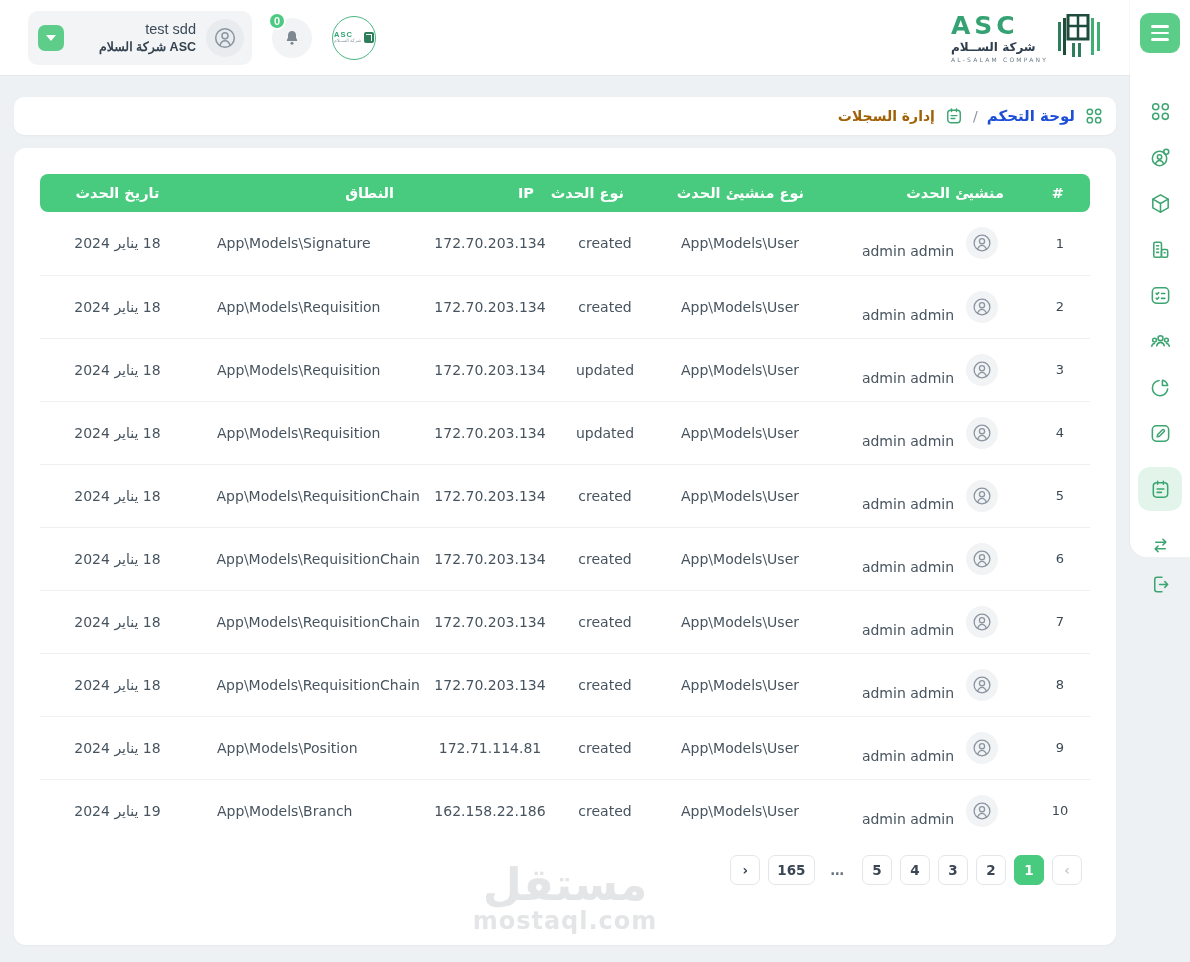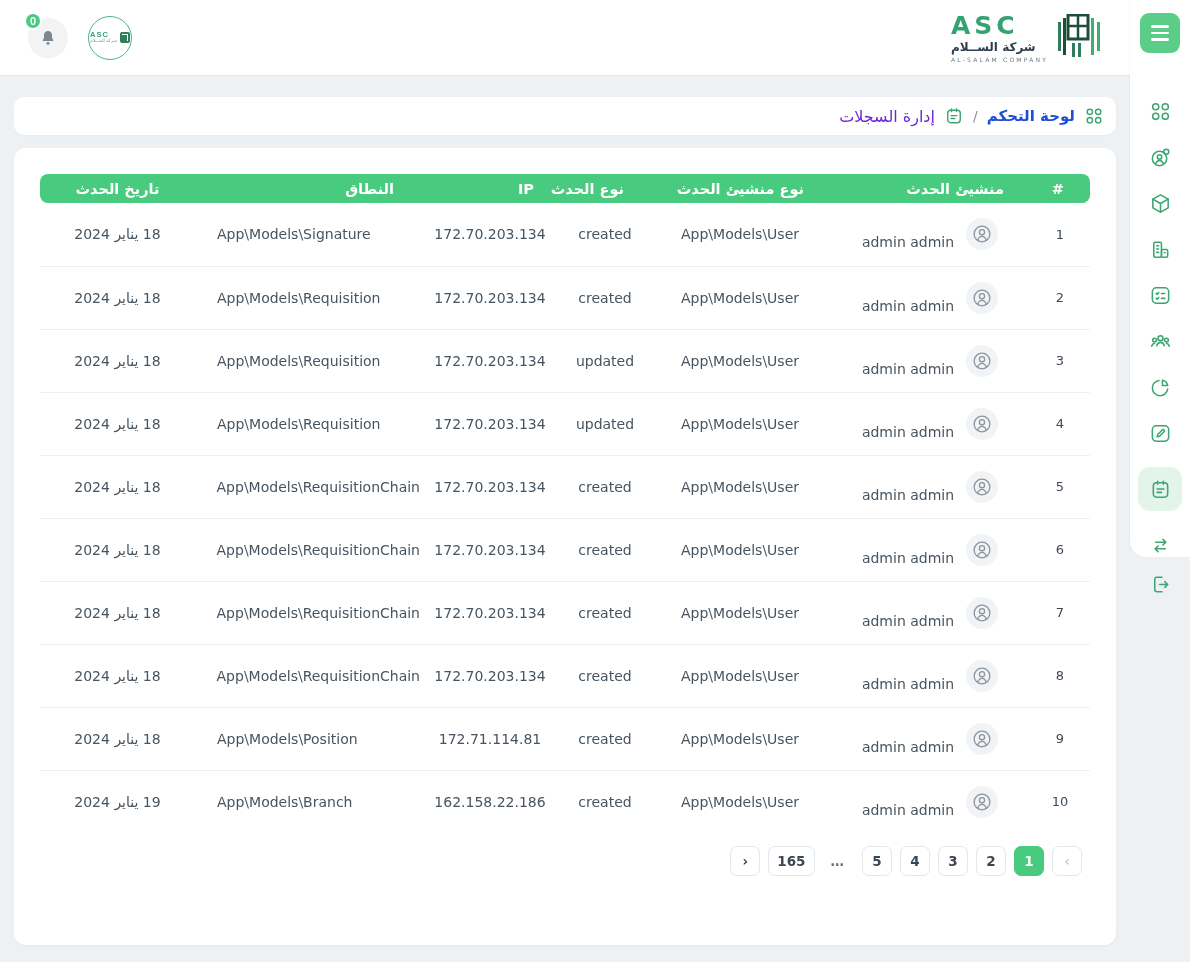--- a/index.html
+++ b/index.html
@@ -78,31 +78,31 @@
 
   
   .breadcrumb-card {
     position:absolute; top:97px; right:74px; left:14px; height:38px; background:#fff;
     border-radius:10px; display:flex; align-items:center; gap:9px; padding:0 12px;
     box-shadow:0 1px 2px rgba(25,39,52,.04);
   }
   .breadcrumb-card svg { width:20px; height:20px; stroke:#3da571; fill:none; stroke-width:1.7; stroke-linecap:round; stroke-linejoin:round; }
   .bc-dashboard { font-size:15px; font-weight:700; color:#1d4ed8; cursor:pointer; }
   .bc-sep { color:#8a94a0; font-size:14px; }
-  .bc-current { font-size:16px; font-weight:400; color:#6d28d9; cursor:pointer; }
+  .bc-current { font-size:14px; font-weight:700; color:#a16207; cursor:pointer; }
 
   
   .table-card {
     position:absolute; top:148px; right:74px; left:14px; bottom:17px; background:#fff;
     border-radius:12px; padding:26px 26px 0; box-shadow:0 1px 2px rgba(25,39,52,.04);
   }
   table { width:100%; border-collapse:collapse; table-layout:fixed; }
   thead th {
     background:#48ca7f; color:#fff; font-size:14.5px; font-weight:700;
-    height:29px; text-align:right; padding:0 26px 0 4px; white-space:nowrap;
+    height:38px; text-align:right; padding:0 26px 0 4px; white-space:nowrap;
   }
   thead th:first-child { border-radius:0 8px 8px 0; }
   thead th:last-child  { border-radius:8px 0 0 8px; }
   th.col-date { text-align:center; padding:0 4px; }
   tbody td { height:63px; font-size:14px; color:#47545f; text-align:center; white-space:nowrap; overflow:hidden; }
   tbody tr + tr td { border-top:1px solid #eef1f3; }
   td.c-idx { font-size:13px; color:#3c4a57; }
   td.c-scope { text-align:left; padding-left:0; padding-right:0; }
   td.c-scope span { display:inline-block; margin-left:22px; direction:ltr; }
   .creator-cell { display:flex; align-items:flex-end; justify-content:center; gap:12px; }
@@ -167,20 +167,34 @@
       <button class="bell-wrap">
         <span class="bell-circle">
           <svg viewBox="0 0 24 24">
             <path d="M12 3.5c-3 0-4.8 2.2-4.8 5v3.2l-1.4 2.6c-.3.6.1 1.4.8 1.4h10.8c.7 0 1.1-.8.8-1.4l-1.4-2.6V8.5c0-2.8-1.8-5-4.8-5z"></path>
             <circle cx="12" cy="18.4" r="1.8"></circle>
           </svg>
         </span>
         <span class="badge">0</span>
       </button>
 
+      <button class="user-card">
+        <span class="avatar-circle">
+          <svg viewBox="0 0 24 24">
+            <circle cx="12" cy="12" r="8.6"></circle>
+            <circle cx="12" cy="10" r="2.8"></circle>
+            <path d="M7.2 19c1-3.1 2.9-4.5 4.8-4.5s3.8 1.4 4.8 4.5"></path>
+          </svg>
+        </span>
+        <span class="user-texts">
+          <span class="user-name">test sdd</span>
+          <span class="user-company">شركة السلام ASC</span>
+        </span>
+        <span class="chevron-btn"></span>
+      </button>
     </div>
   </header>
 
   <aside class="rail">
     <div class="rail-panel">
       <button class="hamburger-btn">
           <span></span>
           <span></span>
           <span></span>
         </button>
@@ -530,15 +544,19 @@
   <button class="pg-btn">4</button>
 
   <button class="pg-btn">5</button>
 
   <button class="pg-btn pg-ellipsis">…</button>
 
   <button class="pg-btn">165</button>
 
   <button class="pg-btn">‹</button>
 </div>
+      <div class="watermark">
+        <div class="wm-ar">مستقل</div>
+        <div class="wm-en">mostaql.com</div>
+      </div>
     </div>
   </main>
 </div>
 
 </body></html>

